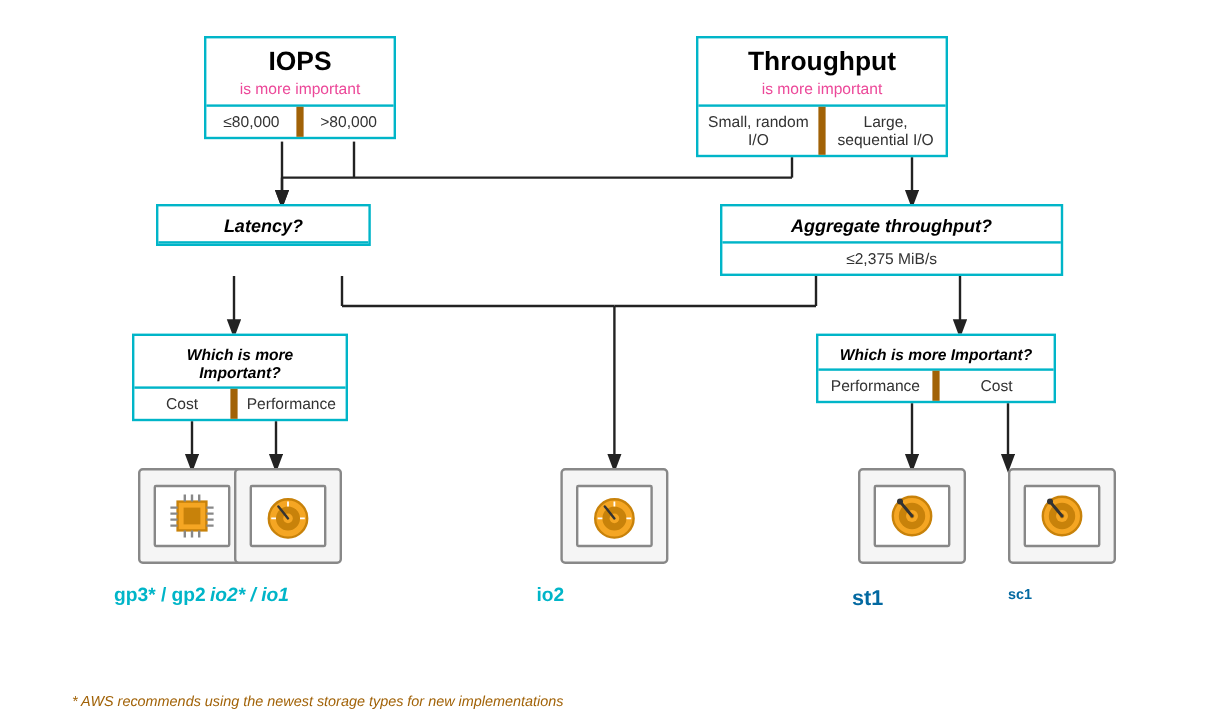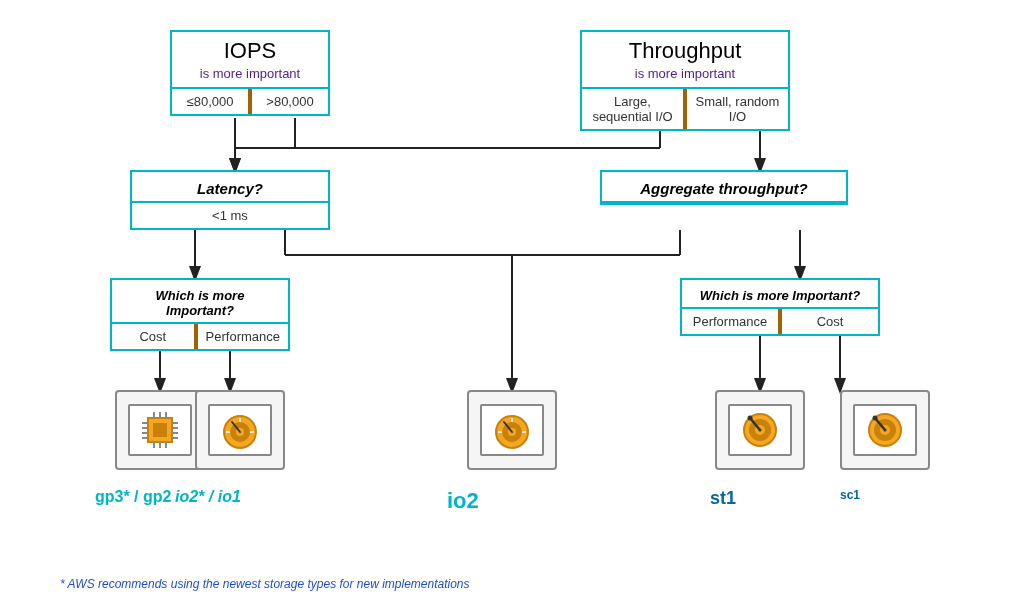--- a/index.html
+++ b/index.html
@@ -17,41 +17,41 @@
       height: 603px;
     }
     .node {
       position: absolute;
       border: 2px solid #00b5c8;
       background: #fff;
       text-align: center;
     }
     .node-title {
       font-size: 22px;
-      font-weight: normal;
+      font-weight: bold;
       padding: 6px 7px 2px;
       line-height: 1.2;
     }
     .node-subtitle {
       font-size: 13px;
       padding-bottom: 6px;
-      color: #4c1d95;
+      color: #ec4899;
     }
     .node-options {
       display: flex;
       border-top: 2px solid #00b5c8;
     }
     .node-option {
       flex: 1;
       padding: 5px 8px;
       font-size: 13px;
       color: #333;
     }
     .node-option:not(:last-child) {
-      border-right: 4px solid #a16207;
+      border-right: 6px solid #a16207;
     }
     .node-question {
       font-style: italic;
       font-size: 15px;
       font-weight: bold;
       padding: 8px 12px 4px;
     }
     
     .storage-box {
       position: absolute;
@@ -80,21 +80,21 @@
       text-align: left;
       font-size: 20px;
       font-weight: bold;
     }
     .label-cyan { color: #00b5c8; }
     .label-orange { color: #0369a1; }
     .footnote {
       position: absolute;
       font-size: 12px;
       font-style: italic;
-      color: #1d4ed8;
+      color: #a16207;
     }
     svg.arrows {
       position: absolute;
       top: 0; left: 0;
       width: 1024px;
       height: 603px;
       pointer-events: none;
     }
     
   </style>
@@ -146,35 +146,35 @@
     <div class="node-options">
       <div class="node-option">≤80,000</div>
       <div class="node-option">&gt;80,000</div>
     </div>
   </div>
 
   <div class="node" style="left:580px; top:30px; width:210px;">
     <div class="node-title">Throughput</div>
     <div class="node-subtitle">is more important</div>
     <div class="node-options">
+      <div class="node-option">Small, random I/O</div>
       <div class="node-option">Large, sequential I/O</div>
-      <div class="node-option">Small, random I/O</div>
-    </div>
-  </div>
-
-  <div class="node" style="left:130px; top:170px; width:200px;">
+    </div>
+  </div>
+
+  <div class="node" style="left:130px; top:170px; width:179px;">
     <div class="node-question">Latency?</div>
     <div class="node-options">
-      <div class="node-option">&lt;1 ms</div>
-    </div>
-  </div>
-
-  <div class="node" style="left:600px; top:170px; width:248px;">
+    </div>
+  </div>
+
+  <div class="node" style="left:600px; top:170px; width:286px;">
     <div class="node-question">Aggregate throughput?</div>
     <div class="node-options">
+      <div class="node-option">≤2,375 MiB/s</div>
     </div>
   </div>
 
   <div class="node" style="left:110px; top:278px; width:180px;">
     <div class="node-question" style="font-size:13px;">Which is more Important?</div>
     <div class="node-options">
       <div class="node-option">Cost</div>
       <div class="node-option">Performance</div>
     </div>
   </div>
@@ -240,21 +240,21 @@
         <circle cx="24" cy="22" r="16" fill="#f5a623" stroke="#c8820a" stroke-width="2"></circle>
         <circle cx="24" cy="22" r="10" fill="#c8820a"></circle>
         <circle cx="24" cy="22" r="4" fill="#f5a623"></circle>
         <line x1="24" y1="22" x2="16" y2="12" stroke="#333" stroke-width="2" stroke-linecap="round"></line>
         <line x1="24" y1="8" x2="24" y2="12" stroke="#fff" stroke-width="1.5"></line>
         <line x1="10" y1="22" x2="14" y2="22" stroke="#fff" stroke-width="1.5"></line>
         <line x1="38" y1="22" x2="34" y2="22" stroke="#fff" stroke-width="1.5"></line>
       </svg>
     </div>
   </div>
-  <div class="label-text label-cyan" style="left:447px; top:488px; width:130px; font-size:22px;">io2</div>
+  <div class="label-text label-cyan" style="left:447px; top:488px; width:130px; font-size:16px;">io2</div>
 
   <div class="storage-box" style="left:715px; top:390px;">
     <div class="storage-icon-inner">
       <svg width="48" height="40" viewBox="0 0 48 40">
         <circle cx="24" cy="20" r="16" fill="#f5a623" stroke="#c8820a" stroke-width="2"></circle>
         <circle cx="24" cy="20" r="11" fill="#c8820a"></circle>
         <circle cx="24" cy="20" r="5" fill="#f5a623"></circle>
         <circle cx="24" cy="20" r="2" fill="#c8820a"></circle>
 
         <line x1="24" y1="20" x2="14" y2="8" stroke="#333" stroke-width="2.5" stroke-linecap="round"></line>

